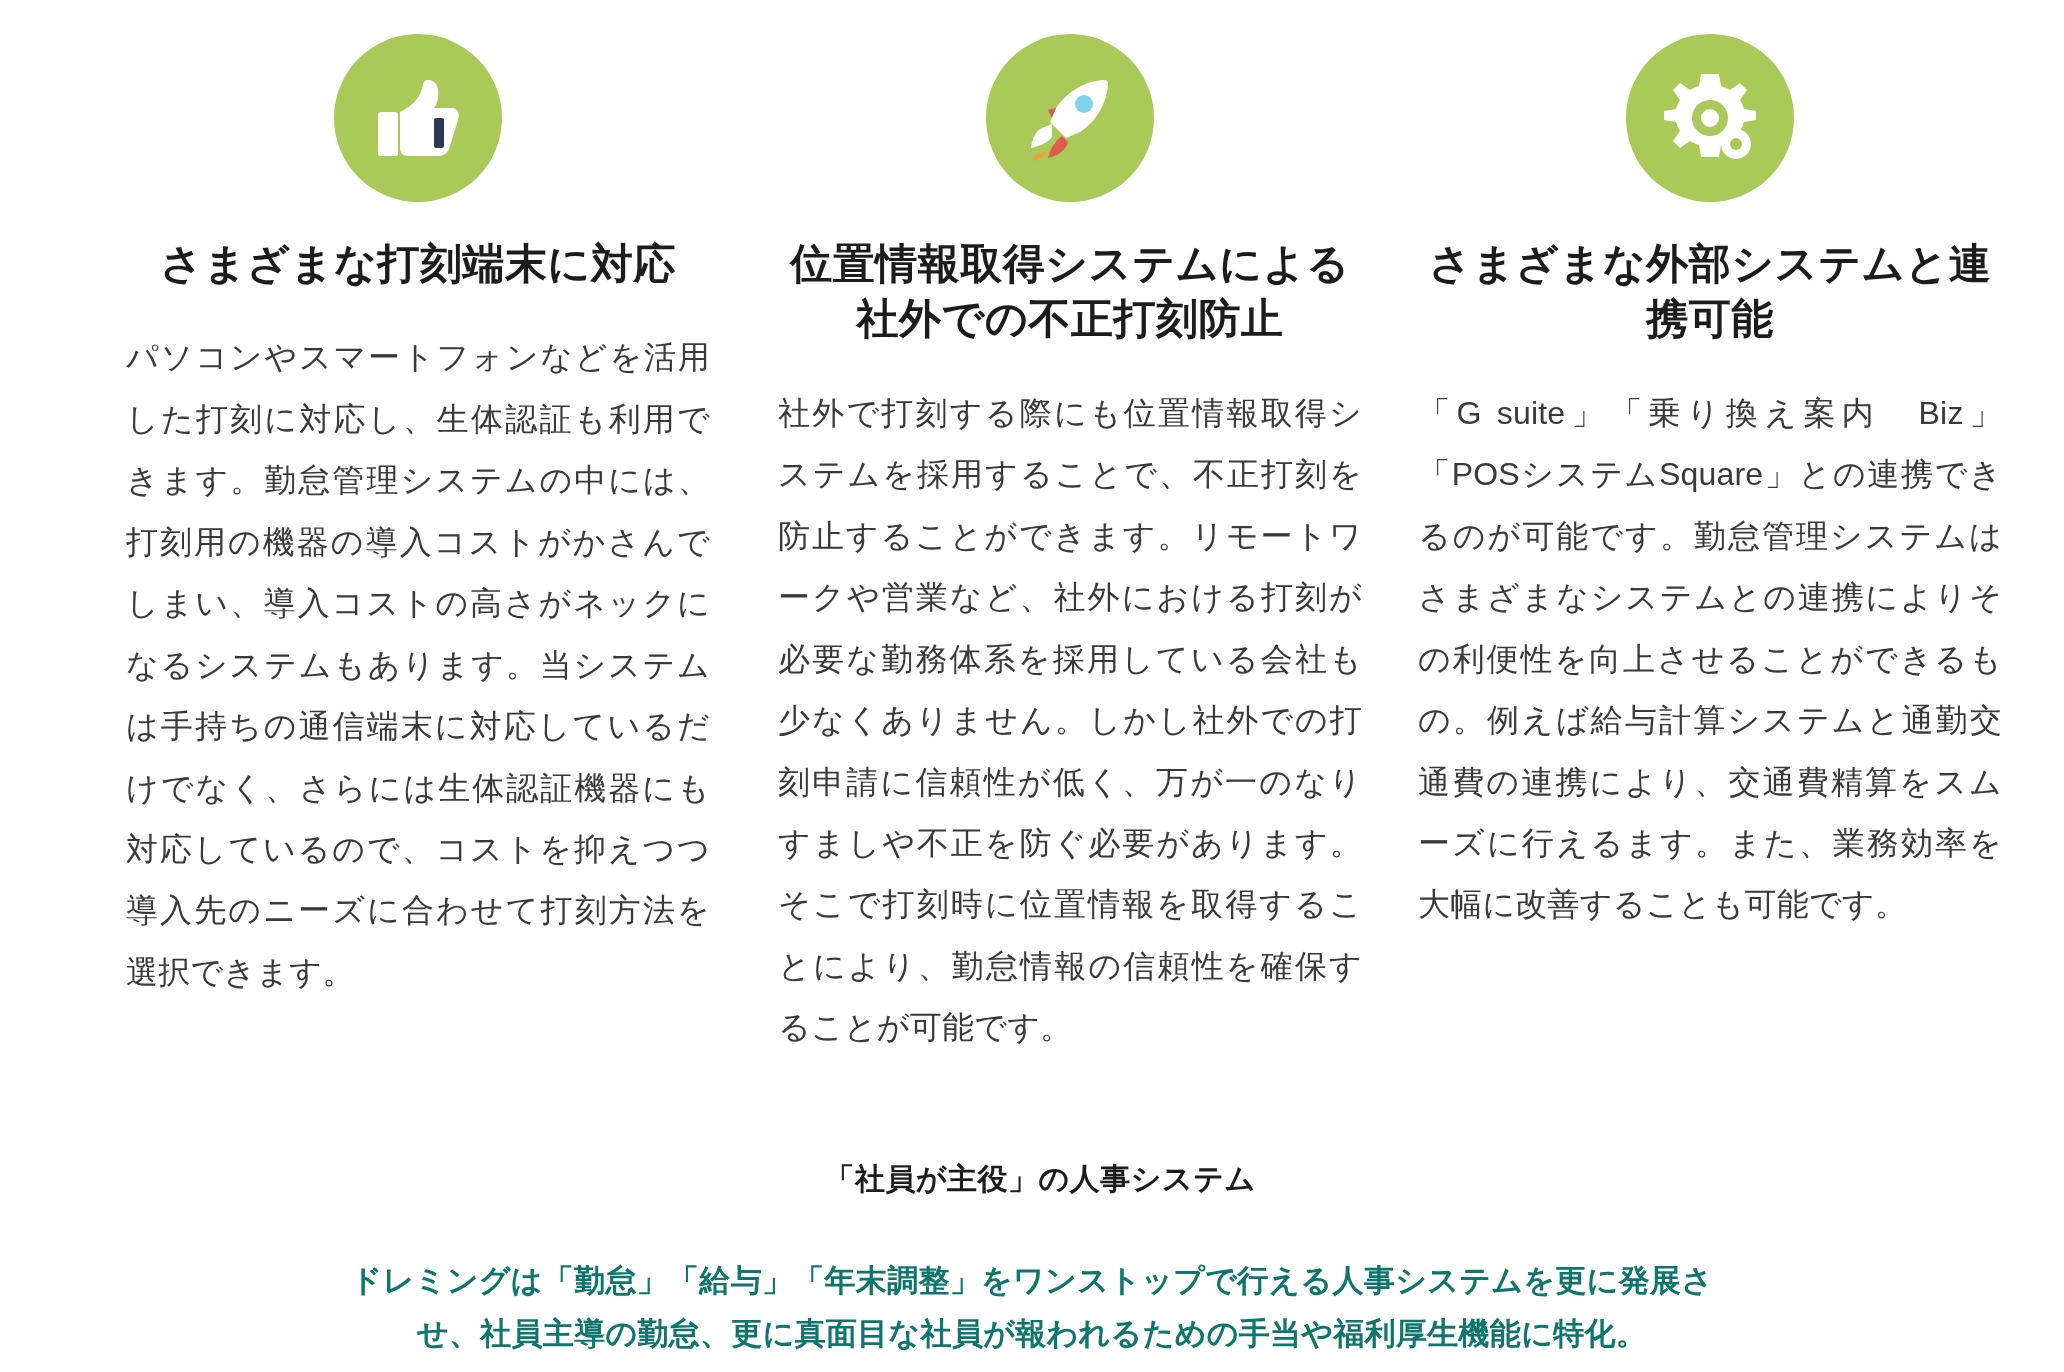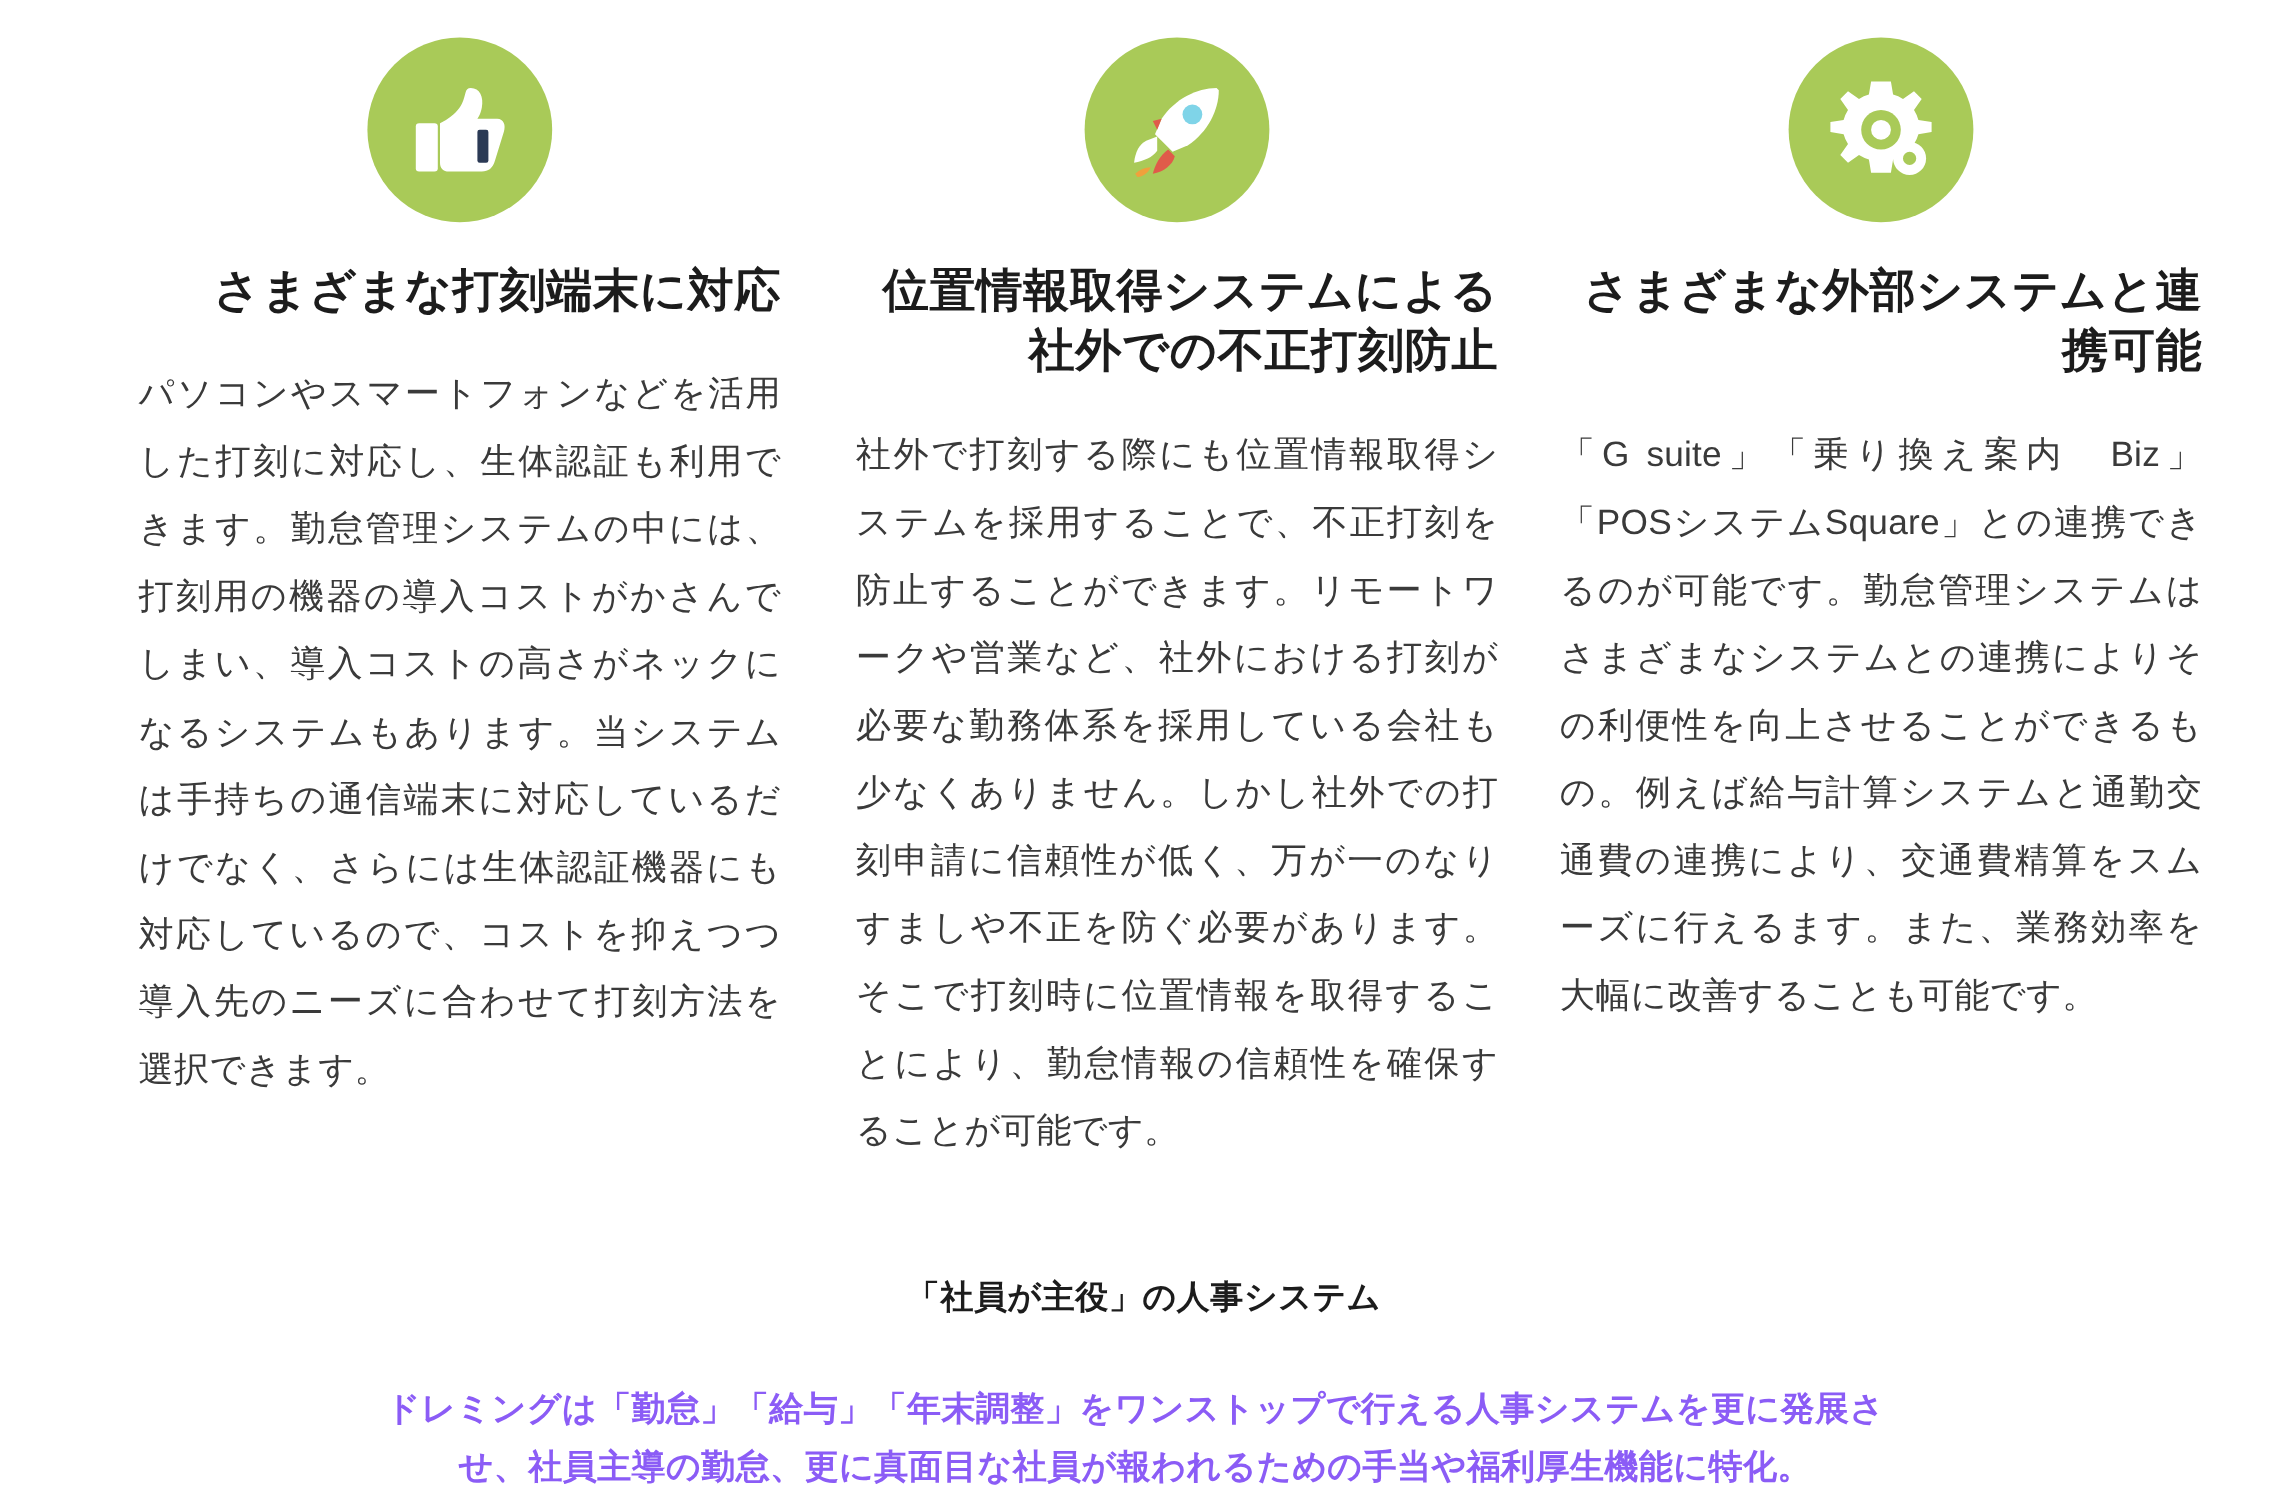--- a/index.html
+++ b/index.html
@@ -50,21 +50,21 @@
     align-items: center;
     justify-content: center;
   }
   .icon-circle svg { display: block; }
 
   .feature-title {
     font-size: 42px;
     line-height: 1.32;
     font-weight: bold;
     color: #1c1c1c;
-    text-align: right;
+    text-align: center;
     margin: 0 0 36px 0;
     letter-spacing: 0.5px;
   }
 
   .feature-body {
     font-size: 32px;
     line-height: 1.92;
     color: #3a3a3a;
     text-align: justify;
     margin: 0;
@@ -80,21 +80,21 @@
     font-size: 30px;
     font-weight: bold;
     color: #1c1c1c;
     margin: 0 0 54px 16px;
     letter-spacing: 0.5px;
   }
   .mid-paragraph {
     font-size: 31px;
     font-weight: bold;
     line-height: 1.72;
-    color: #8b5cf6;
+    color: #0f766e;
     margin: 0 auto;
     width: 1420px;
     letter-spacing: 0.3px;
   }
   .mid-paragraph.second {
     margin-top: 46px;
   }
 
   
   .bottom-section {

